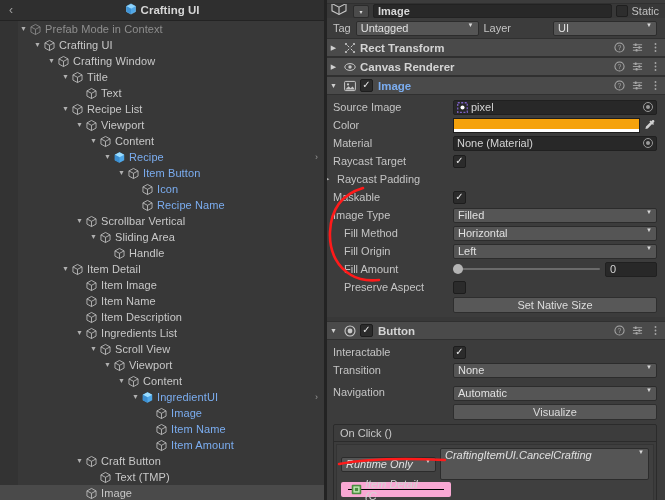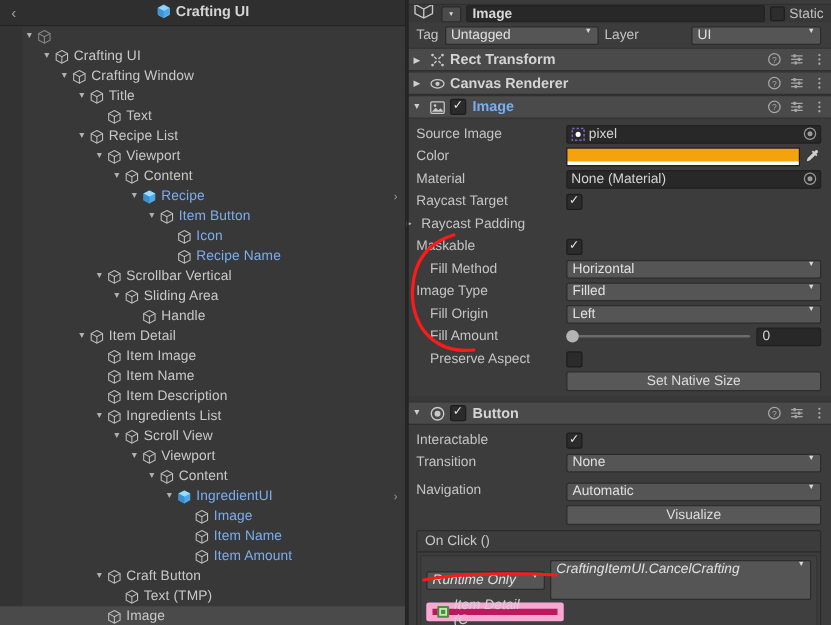--- a/index.html
+++ b/index.html
@@ -207,21 +207,21 @@
     padding: 3px 4px 4px 4px; background: #3f3f3f;
     border: 1px solid #343434;
     margin: 2px;
     font-style: italic;
   }
   .ocr-top { display: flex; gap: 4px; align-items: center; }
   .dd-runtime { width: 95px; height: 15px; }
   .dd-callback { flex: 1; height: 32px; }
   .ocr-bottom { display: flex; gap: 4px; margin-top: 2px; }
   .objfield-sm {
-    width: 110px; height: 15px; background: #be185d; border: 5px solid #f9a8d4;
+    width: 110px; height: 15px; background: #000000; border: 7px solid #f9a8d4;
     border-radius: 2px; display: flex; align-items: center;
     padding: 0 19px 0 3px; color: #d4d4d4; font-size: 11px; position: relative;
   }
   .script-ic { width: 11px; height: 11px; margin-right: 3px; flex:0 0 11px; }
   .plusminus {
     display: flex; justify-content: flex-end; gap: 0;
     padding: 2px 4px 3px 0;
   }
   .pm-btn {
     width: 22px; height: 14px; background: #4f4f4f; border: 1px solid #2d2d2d;
@@ -262,20 +262,21 @@
       <div id="tree-rows">
           <div class="row">
             <span style="width: 18px; flex: 0 0 18px;"></span>
             <span class="twisty">▼</span>
             <span class="cube">
               <svg width="13" height="13" viewBox="0 0 16 16">
   <path d="M8 1.8 13.6 4.8v6.4L8 14.2 2.4 11.2V4.8z" fill="none" stroke="#8a8a8a" stroke-width="1.05"></path>
   <path d="M2.4 4.8 8 7.8 13.6 4.8M8 7.8v6.4" fill="none" stroke="#8a8a8a" stroke-width="1.05"></path>
 </svg>
             </span>
+            <span class="label dim">Prefab Mode in Context</span>
           </div>
           <div class="row">
             <span style="width: 32px; flex: 0 0 32px;"></span>
             <span class="twisty">▼</span>
             <span class="cube">
               <svg width="13" height="13" viewBox="0 0 16 16">
   <path d="M8 1.8 13.6 4.8v6.4L8 14.2 2.4 11.2V4.8z" fill="none" stroke="#c0c0c0" stroke-width="1.05"></path>
   <path d="M2.4 4.8 8 7.8 13.6 4.8M8 7.8v6.4" fill="none" stroke="#c0c0c0" stroke-width="1.05"></path>
 </svg>
             </span>
@@ -817,34 +818,34 @@
       </div>
 
       <div class="prop">
         <span class="plabel">Maskable</span>
         <span class="pfield">
           <span class="chk checked"></span>
         </span>
       </div>
 
       <div class="prop">
+        <span class="plabel">Image Type</span>
+        <span class="pfield">
+          <span class="dropdown dd-wide">
+            <span>Filled</span>
+            <span class="caret">▼</span>
+          </span>
+        </span>
+      </div>
+
+      <div class="prop">
         <span class="plabel indent">Fill Method</span>
         <span class="pfield">
           <span class="dropdown dd-wide">
             <span>Horizontal</span>
-            <span class="caret">▼</span>
-          </span>
-        </span>
-      </div>
-
-      <div class="prop">
-        <span class="plabel">Image Type</span>
-        <span class="pfield">
-          <span class="dropdown dd-wide">
-            <span>Filled</span>
             <span class="caret">▼</span>
           </span>
         </span>
       </div>
 
       <div class="prop">
         <span class="plabel indent">Fill Origin</span>
         <span class="pfield">
           <span class="dropdown dd-wide">
             <span>Left</span>

